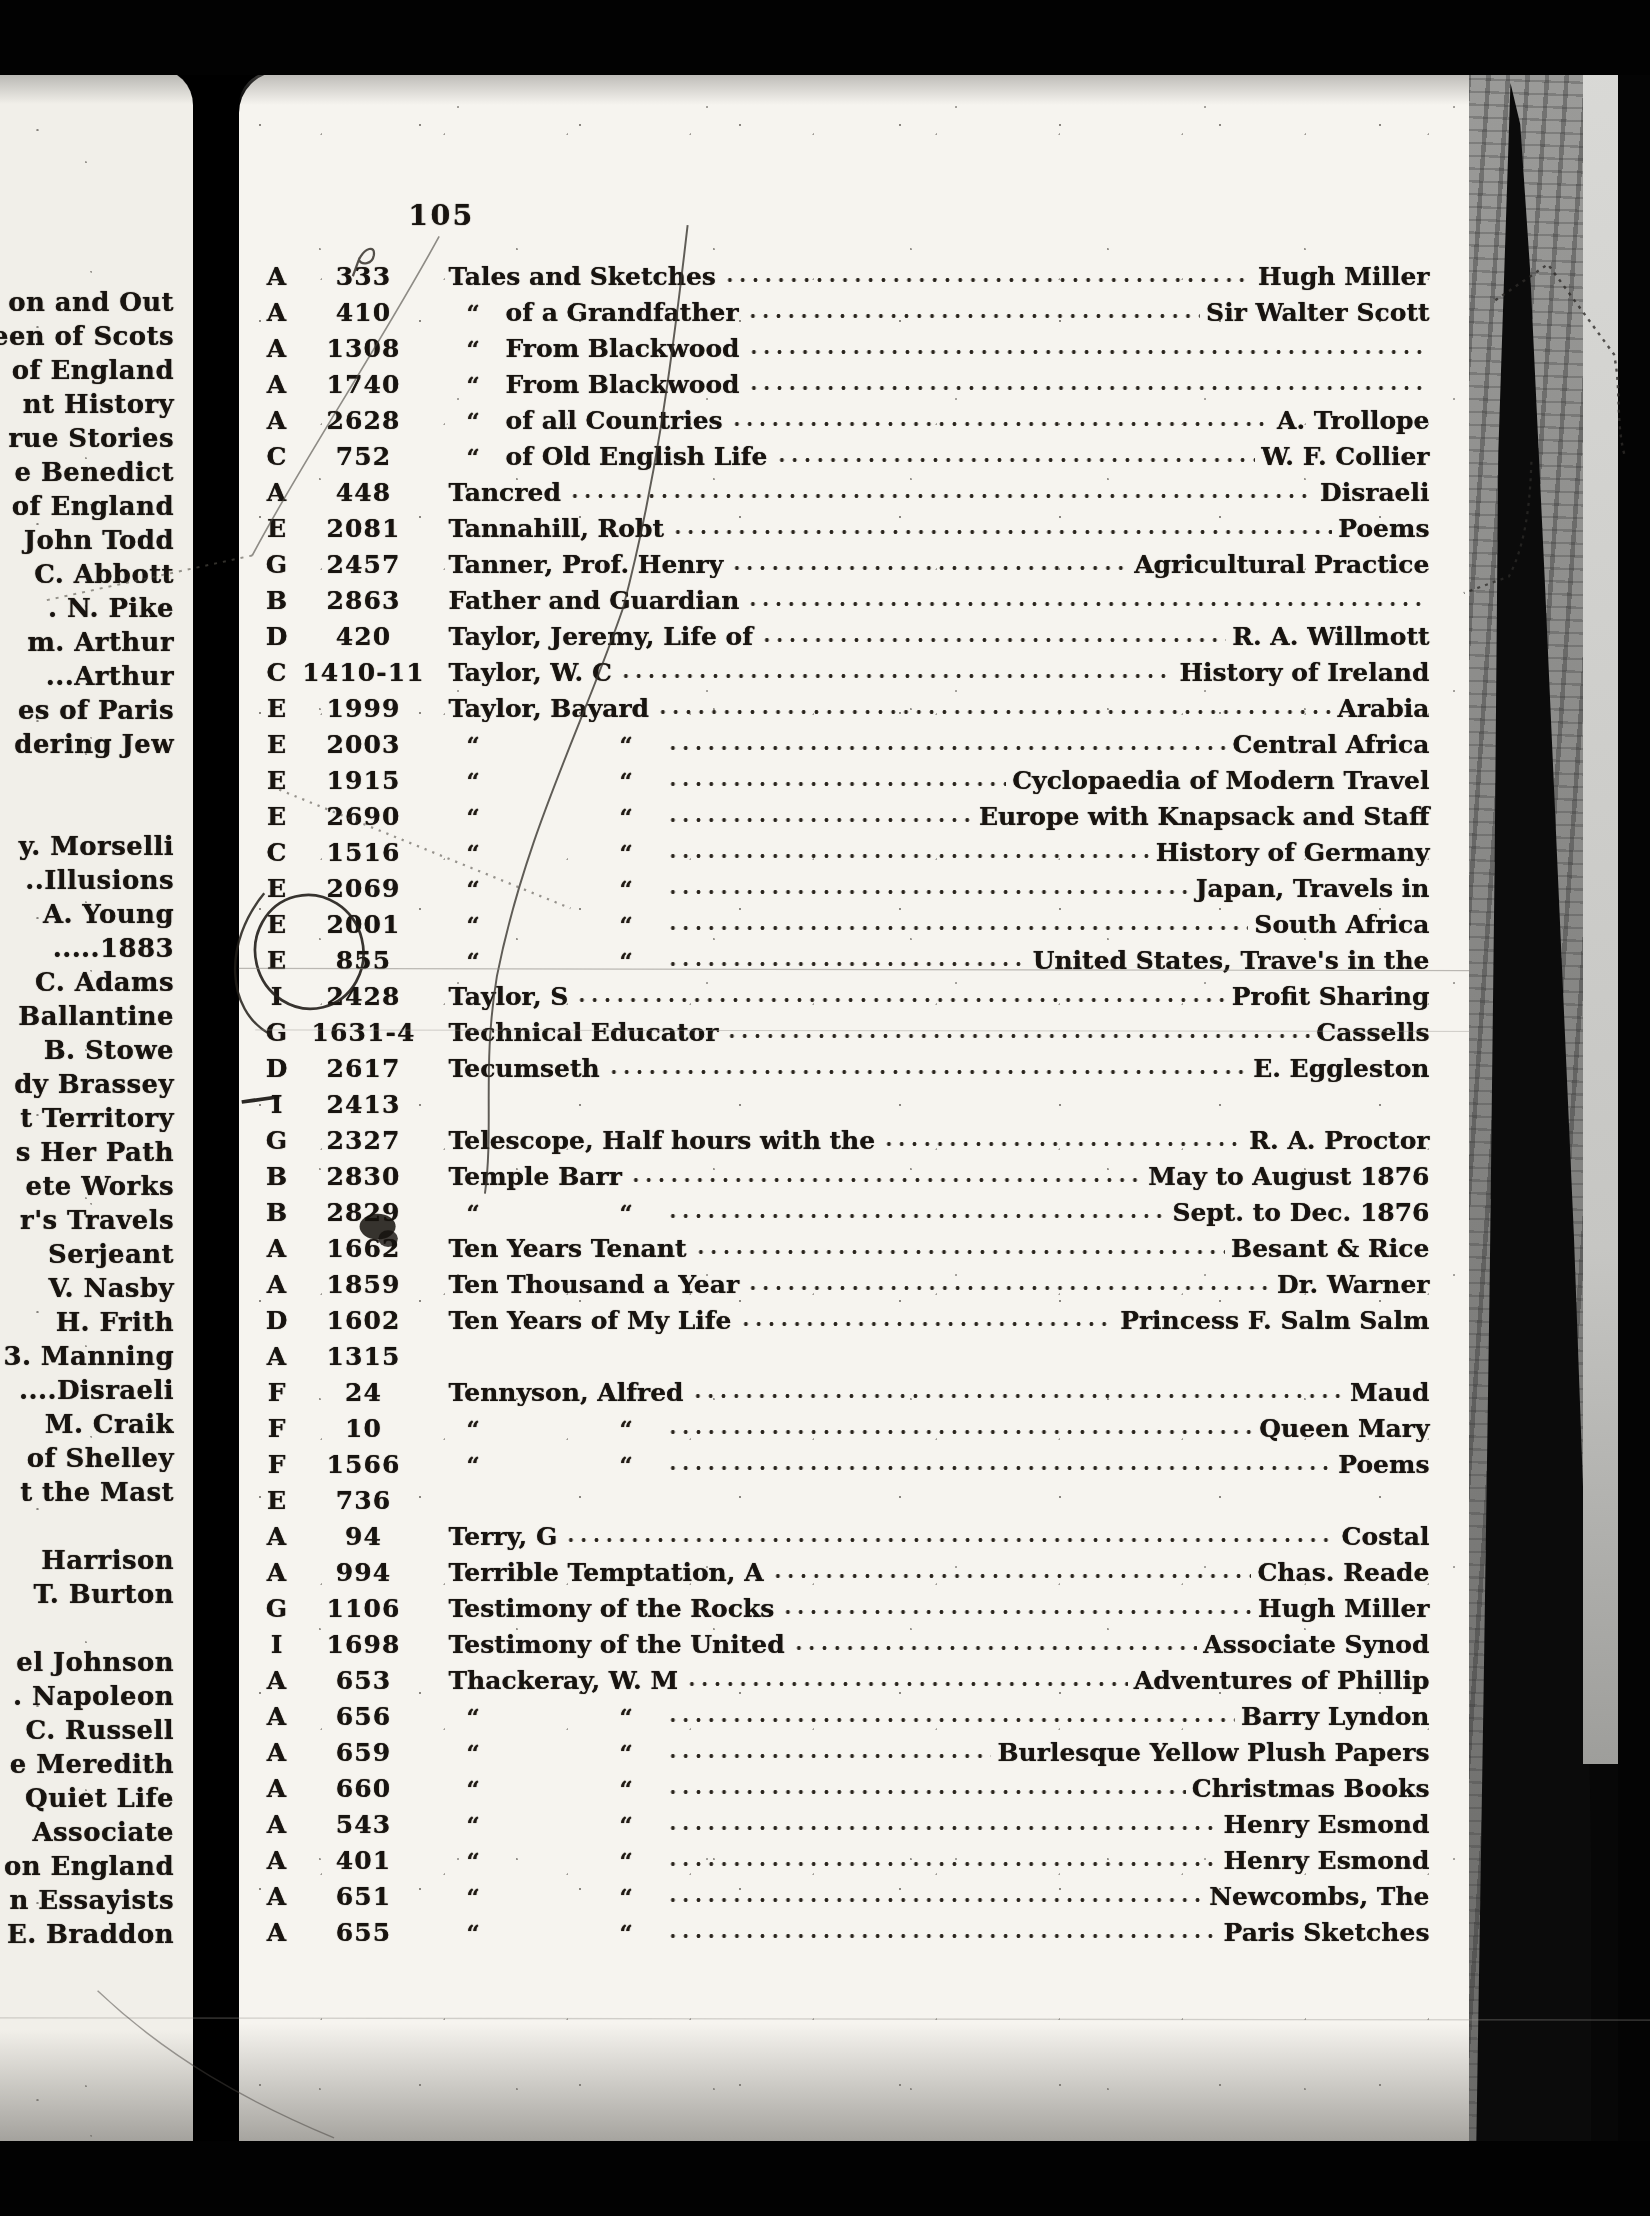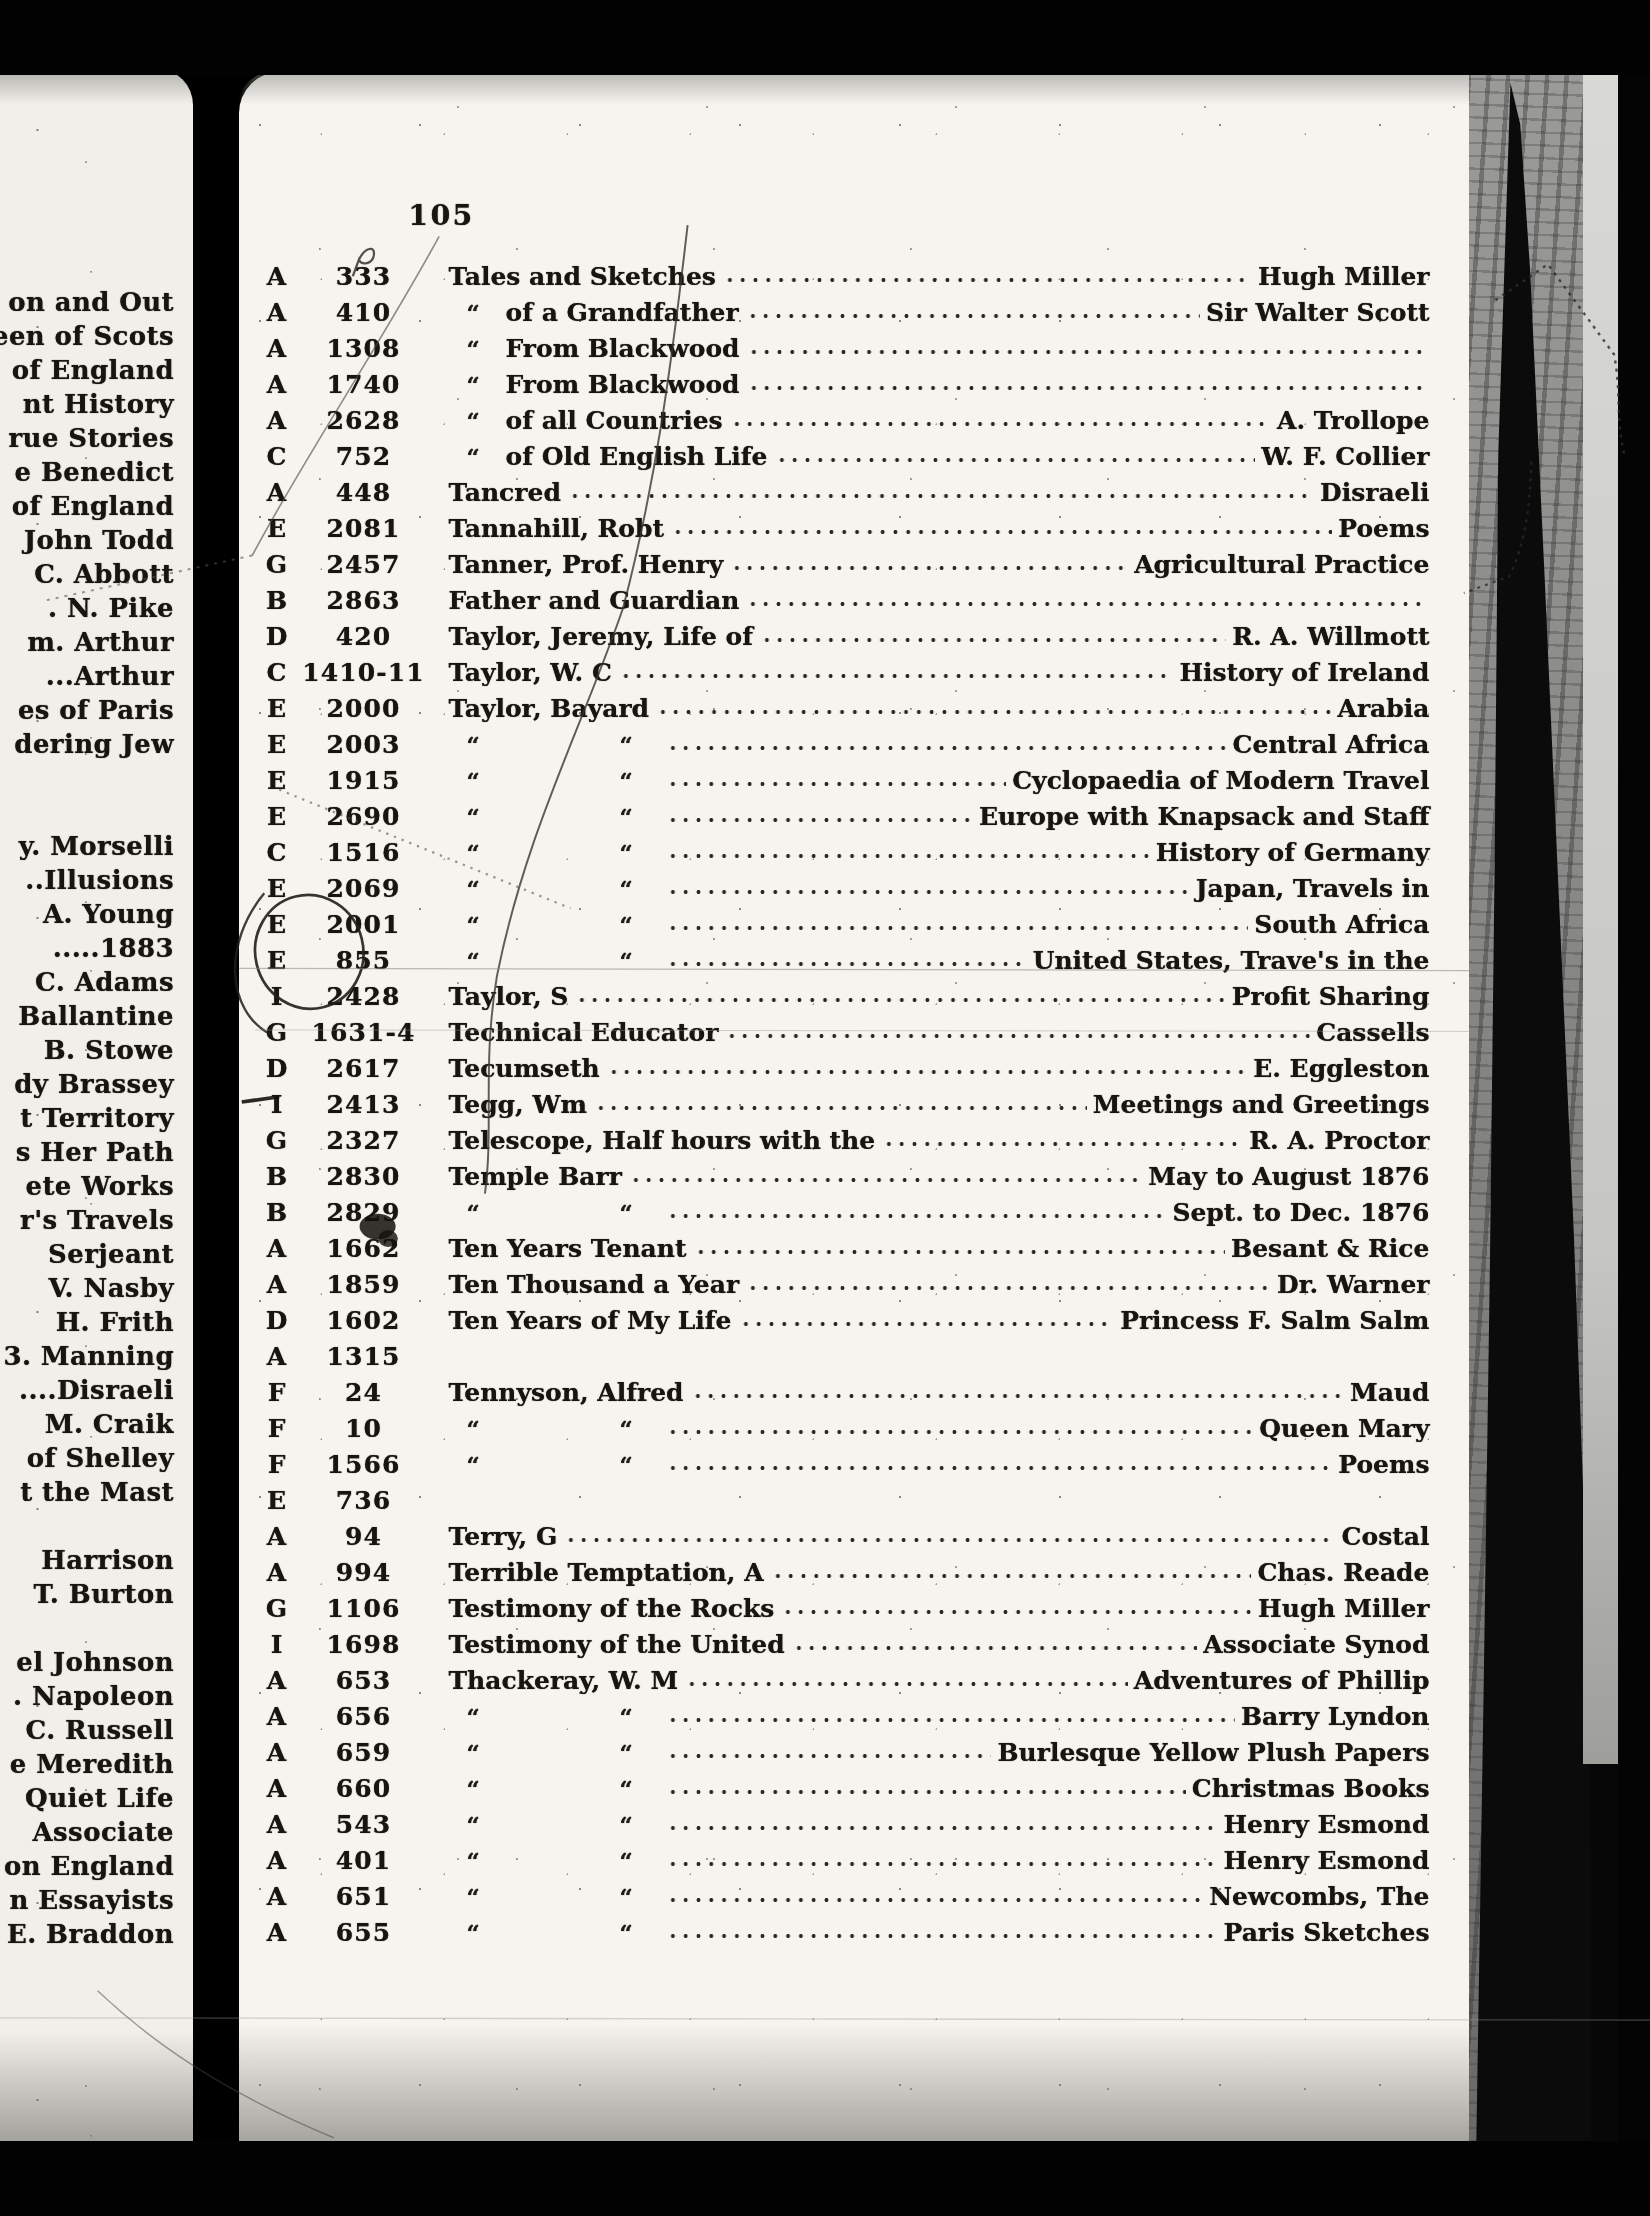--- a/index.html
+++ b/index.html
@@ -247,21 +247,21 @@
           <span class="code">C</span>
           <span class="num">1410-11</span>
           <span class="tcell">
             <span class="title">Taylor, W. C</span>
             <span class="dots"></span>
             <span class="author">History of Ireland</span>
           </span>
         </div>
         <div class="row">
           <span class="code">E</span>
-          <span class="num">2000</span>
+          <span class="num">1999</span>
           <span class="tcell">
             <span class="title">Taylor, Bayard</span>
             <span class="dots"></span>
             <span class="author">Arabia</span>
           </span>
         </div>
         <div class="row">
           <span class="code">E</span>
           <span class="num">2003</span>
           <span class="tcell">
@@ -354,25 +354,20 @@
           <span class="num">2617</span>
           <span class="tcell">
             <span class="title">Tecumseth</span>
             <span class="dots"></span>
             <span class="author">E. Eggleston</span>
           </span>
         </div>
         <div class="row">
           <span class="code">I</span>
           <span class="num">2413</span>
-          <span class="tcell">
-            <span class="title">Tegg, Wm</span>
-            <span class="dots"></span>
-            <span class="author">Meetings and Greetings</span>
-          </span>
         </div>
         <div class="row">
           <span class="code">G</span>
           <span class="num">2327</span>
           <span class="tcell">
             <span class="title">Telescope, Half hours with the</span>
             <span class="dots"></span>
             <span class="author">R. A. Proctor</span>
           </span>
         </div>

